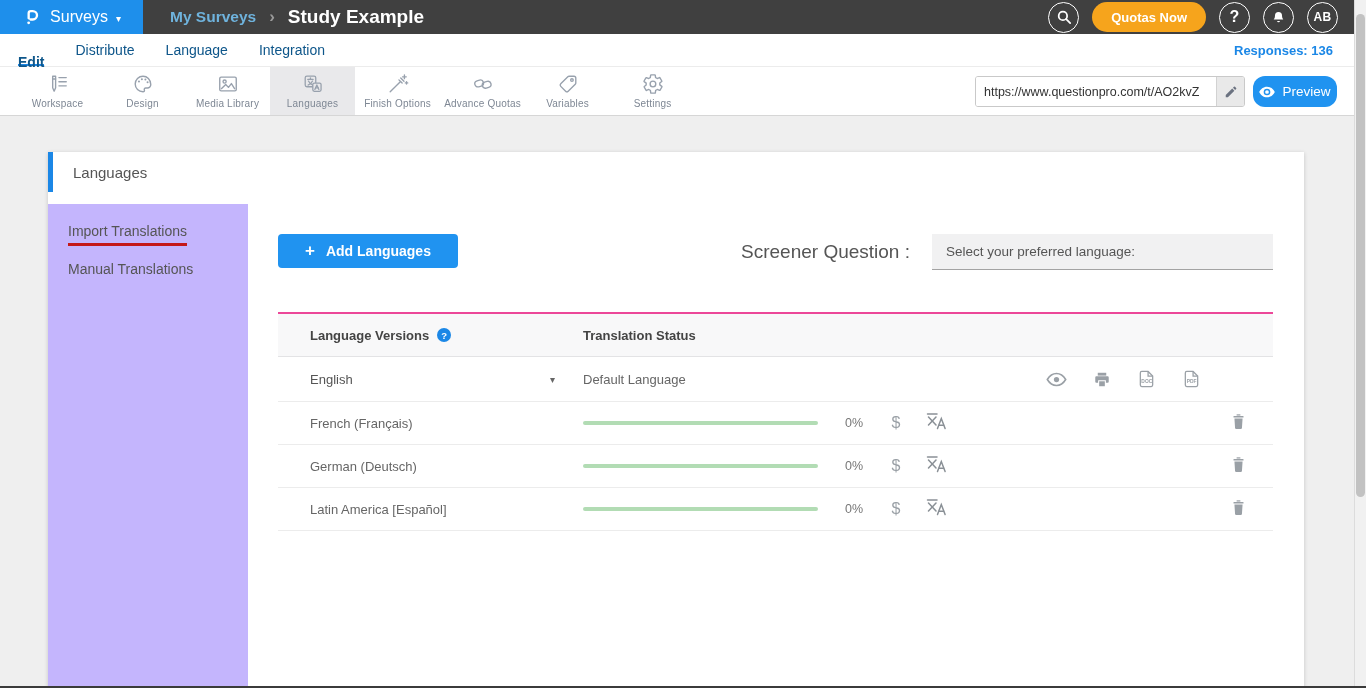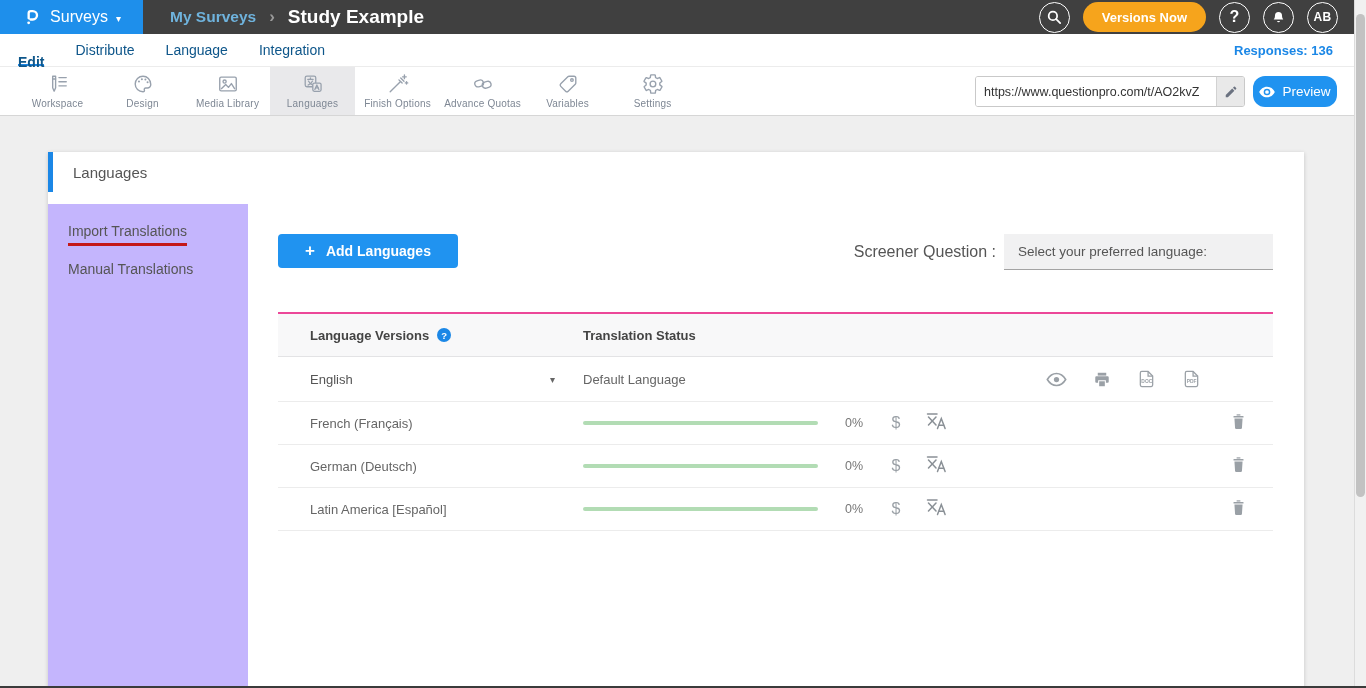--- a/index.html
+++ b/index.html
@@ -46,22 +46,22 @@
   .card-title { height:40px; border-left:5px solid #1b87e6; display:flex; align-items:center; padding-left:20px; font-size:15px; color:#555; }
   .side { position:absolute; left:0; top:52px; bottom:0; width:200px; background:#c4b5fd; padding-top:8px; }
   .side-item { padding:11px 0 11px 20px; font-size:14px; color:#555; cursor:pointer; }
   .side-item .red-underline { border-bottom:3px solid #c41818; padding-bottom:4px; }
   .main { position:absolute; left:200px; right:0; top:40px; bottom:0; background:#fff; }
 
   .actions-row { display:flex; align-items:flex-start; padding:42px 31px 0 30px; }
   .add-btn { height:34px; display:inline-flex; align-items:center; gap:11px; padding:0 27px; background:#2093f0; border:none; border-radius:4px; color:#fff; font-size:14px; font-weight:700; cursor:pointer; font-family:inherit; }
   .add-btn .plus { font-size:17px; font-weight:700; margin-top:-1px; }
   .screener { margin-left:auto; display:flex; align-items:center; }
-  .screener-label { font-size:16px; color:#555; margin-right:8px; }
-  .screener-select { width:269px; height:36px; background:#f1f1f2; border:none; border-bottom:1px solid #a3a3a3; font-size:13.5px; color:#555; display:flex; align-items:center; padding-left:14px; cursor:pointer; }
+  .screener-label { font-size:19px; color:#555; margin-right:22px; }
+  .screener-select { width:341px; height:36px; background:#f1f1f2; border:none; border-bottom:1px solid #a3a3a3; font-size:13.5px; color:#555; display:flex; align-items:center; padding-left:14px; cursor:pointer; }
 
   .lang-table { margin:42px 31px 0 30px; }
   .t-header { display:grid; grid-template-columns:305px 1fr; height:45px; align-items:center; background:#f8f8f9; border-top:2px solid #ec4899; border-bottom:1px solid #e3e3e5; font-size:13px; font-weight:700; color:#444; }
   .th-1 { padding-left:32px; display:flex; align-items:center; gap:8px; }
   .help-dot { width:14px; height:14px; border-radius:50%; background:#1b87e6; color:#fff; font-size:9.5px; font-weight:700; display:flex; align-items:center; justify-content:center; cursor:pointer; }
   .t-default { display:flex; align-items:center; height:45px; border-bottom:1px solid #ececec; }
   .col-name { width:305px; padding-left:32px; display:flex; align-items:center; font-size:13px; color:#555; }
   .dd-caret { margin-left:auto; margin-right:28px; color:#666; font-size:10px; cursor:pointer; }
   .col-status { font-size:13px; color:#666; }
   .doc-actions { margin-left:auto; margin-right:72px; display:flex; align-items:center; gap:26px; }
@@ -96,21 +96,21 @@
     <span class="crumb-sep">›</span>
     <span class="crumb-current">Study Example</span>
   </div>
   <div class="top-actions">
     <button class="circle-btn">
       <svg width="16" height="16" viewBox="0 0 22 22" fill="none" stroke="#fff" stroke-width="2.4" stroke-linecap="round">
         <circle cx="9.5" cy="9.5" r="5.8"></circle>
           <path d="M14 14 L19.5 19.5"></path>
       </svg>
     </button>
-    <button class="upgrade-btn">Versions Now</button>
+    <button class="upgrade-btn">Quotas Now</button>
     <button class="circle-btn help-q">
         <span>?</span>
       </button>
     <button class="circle-btn">
       <svg width="15" height="15" viewBox="0 0 24 24" fill="#fff">
         <path d="M12 3a5.6 5.6 0 0 0-5.6 5.6c0 4.2-1.6 5.6-2.1 6.6h15.4c-.5-1-2.1-2.4-2.1-6.6A5.6 5.6 0 0 0 12 3z"></path>
         <path d="M9.8 17.5a2.2 2.2 0 0 0 4.4 0z"></path>
       </svg>
     </button>
     <button class="circle-btn avatar-txt">AB</button>

